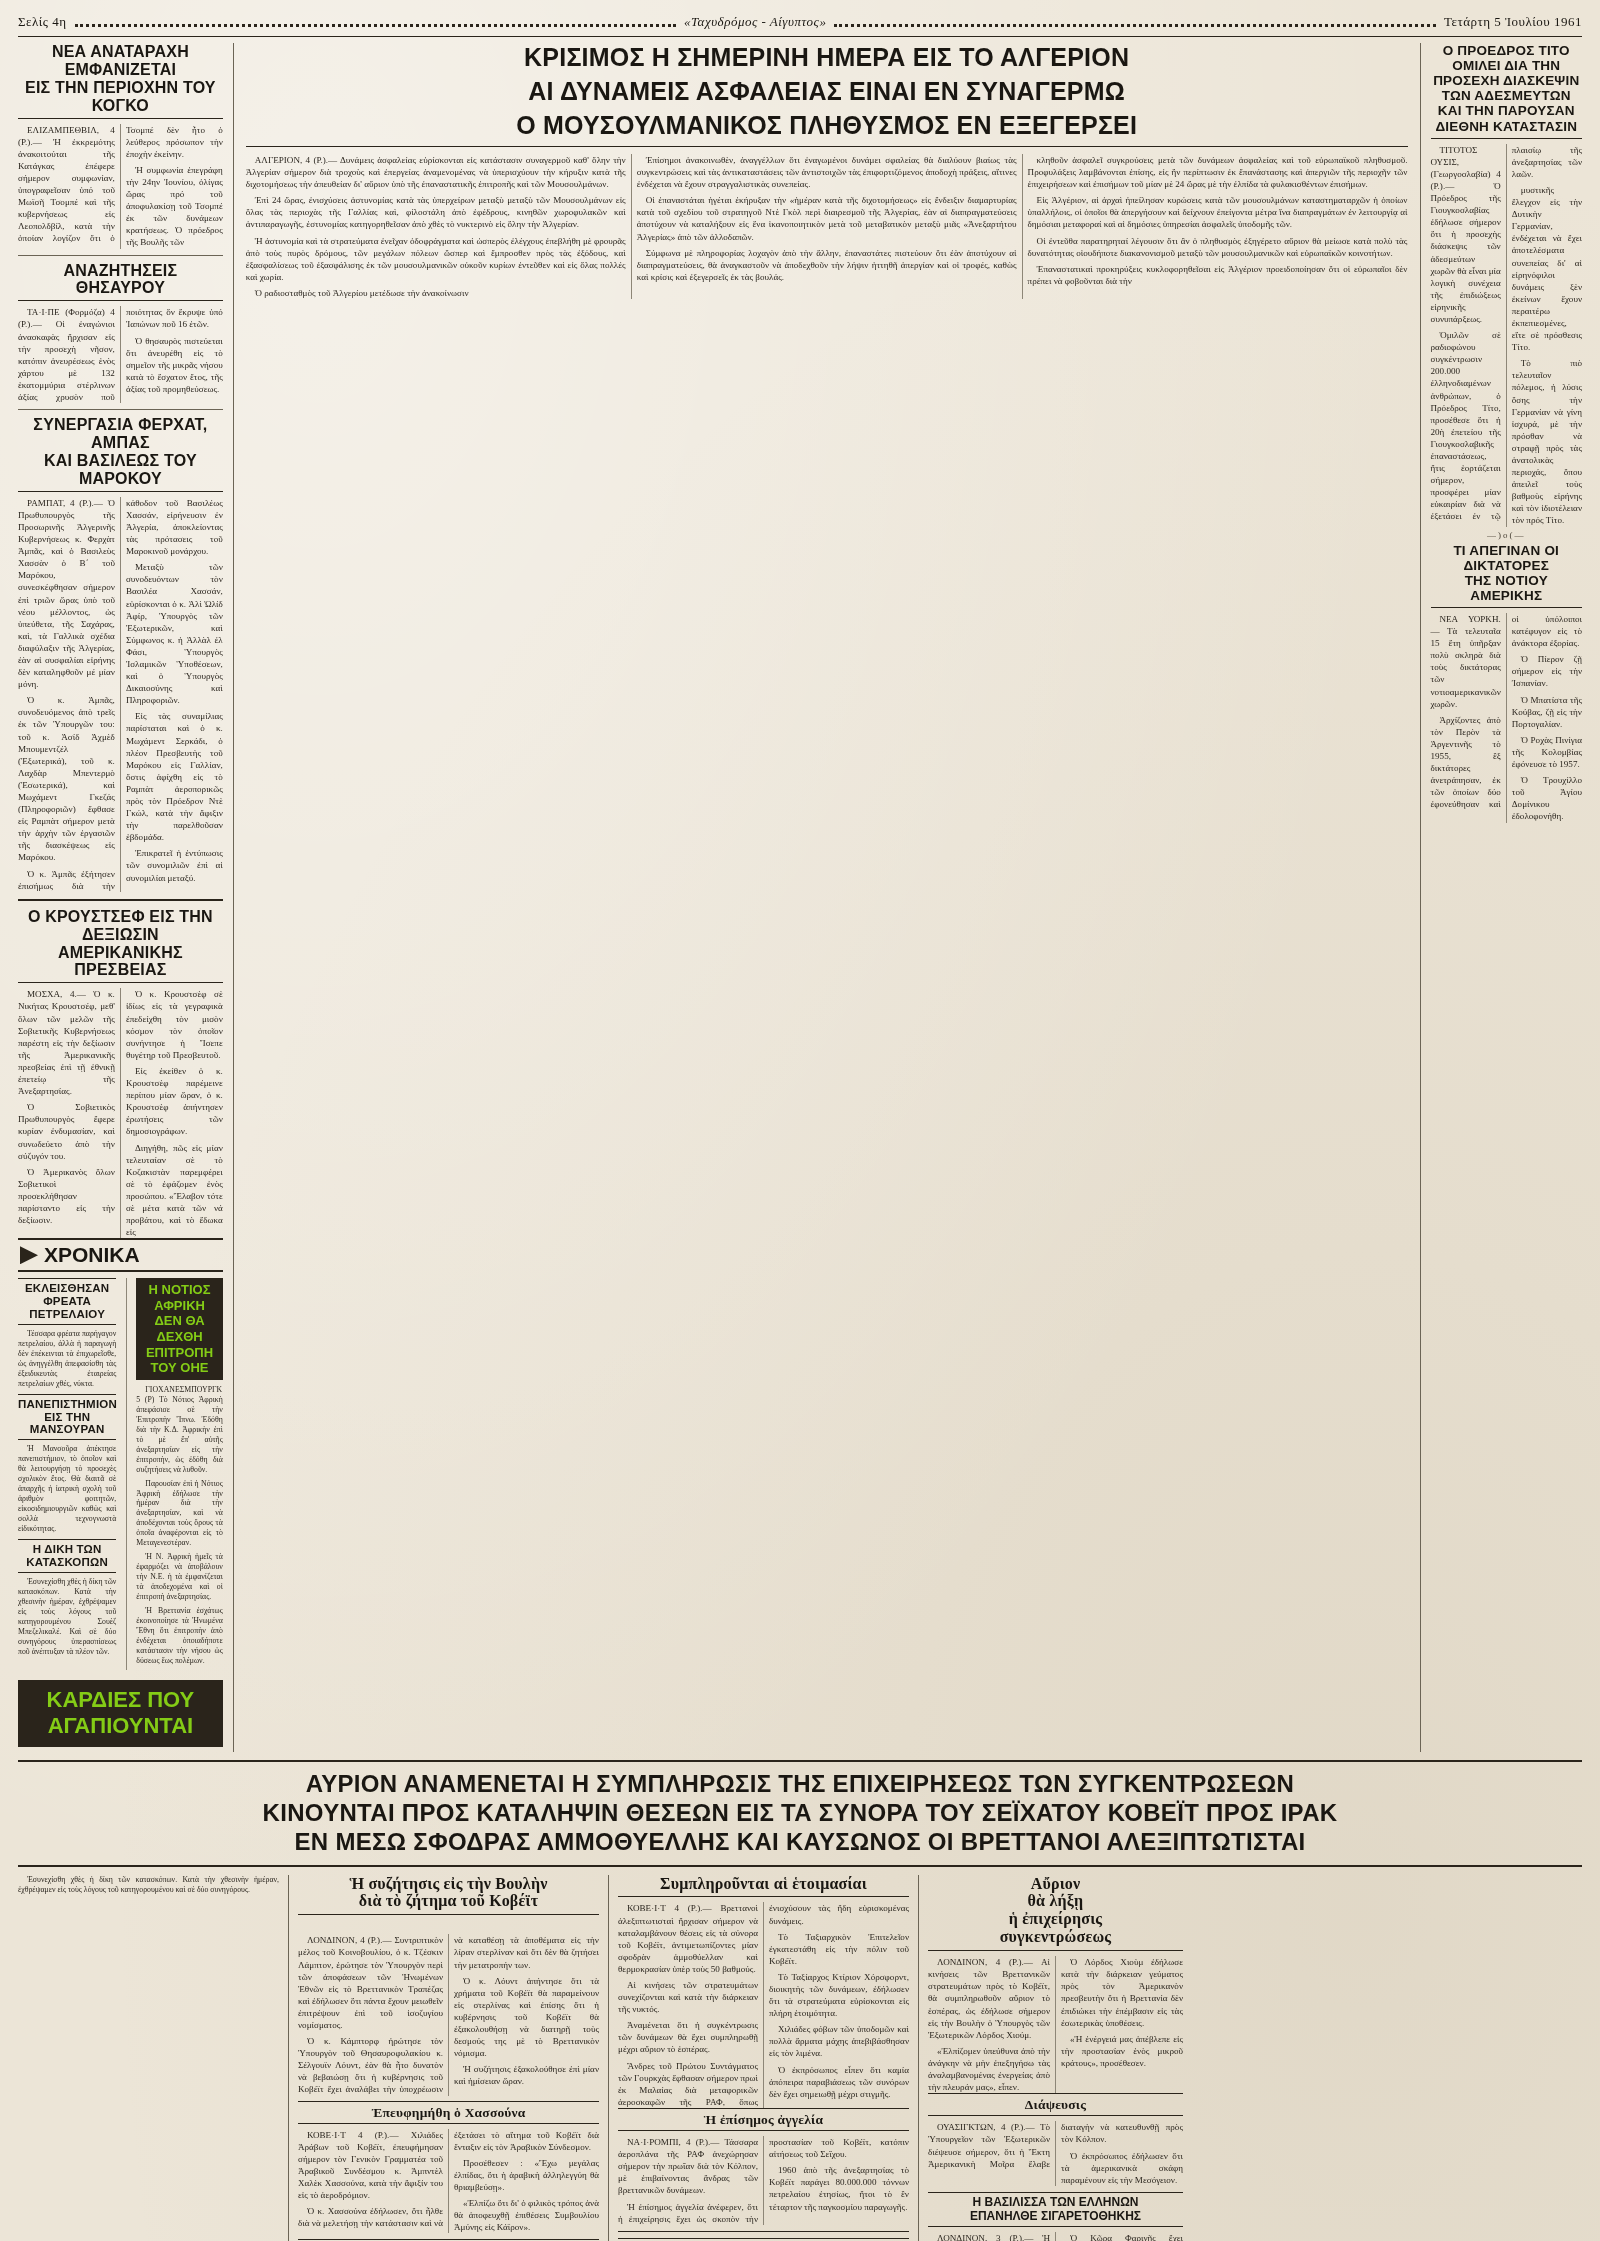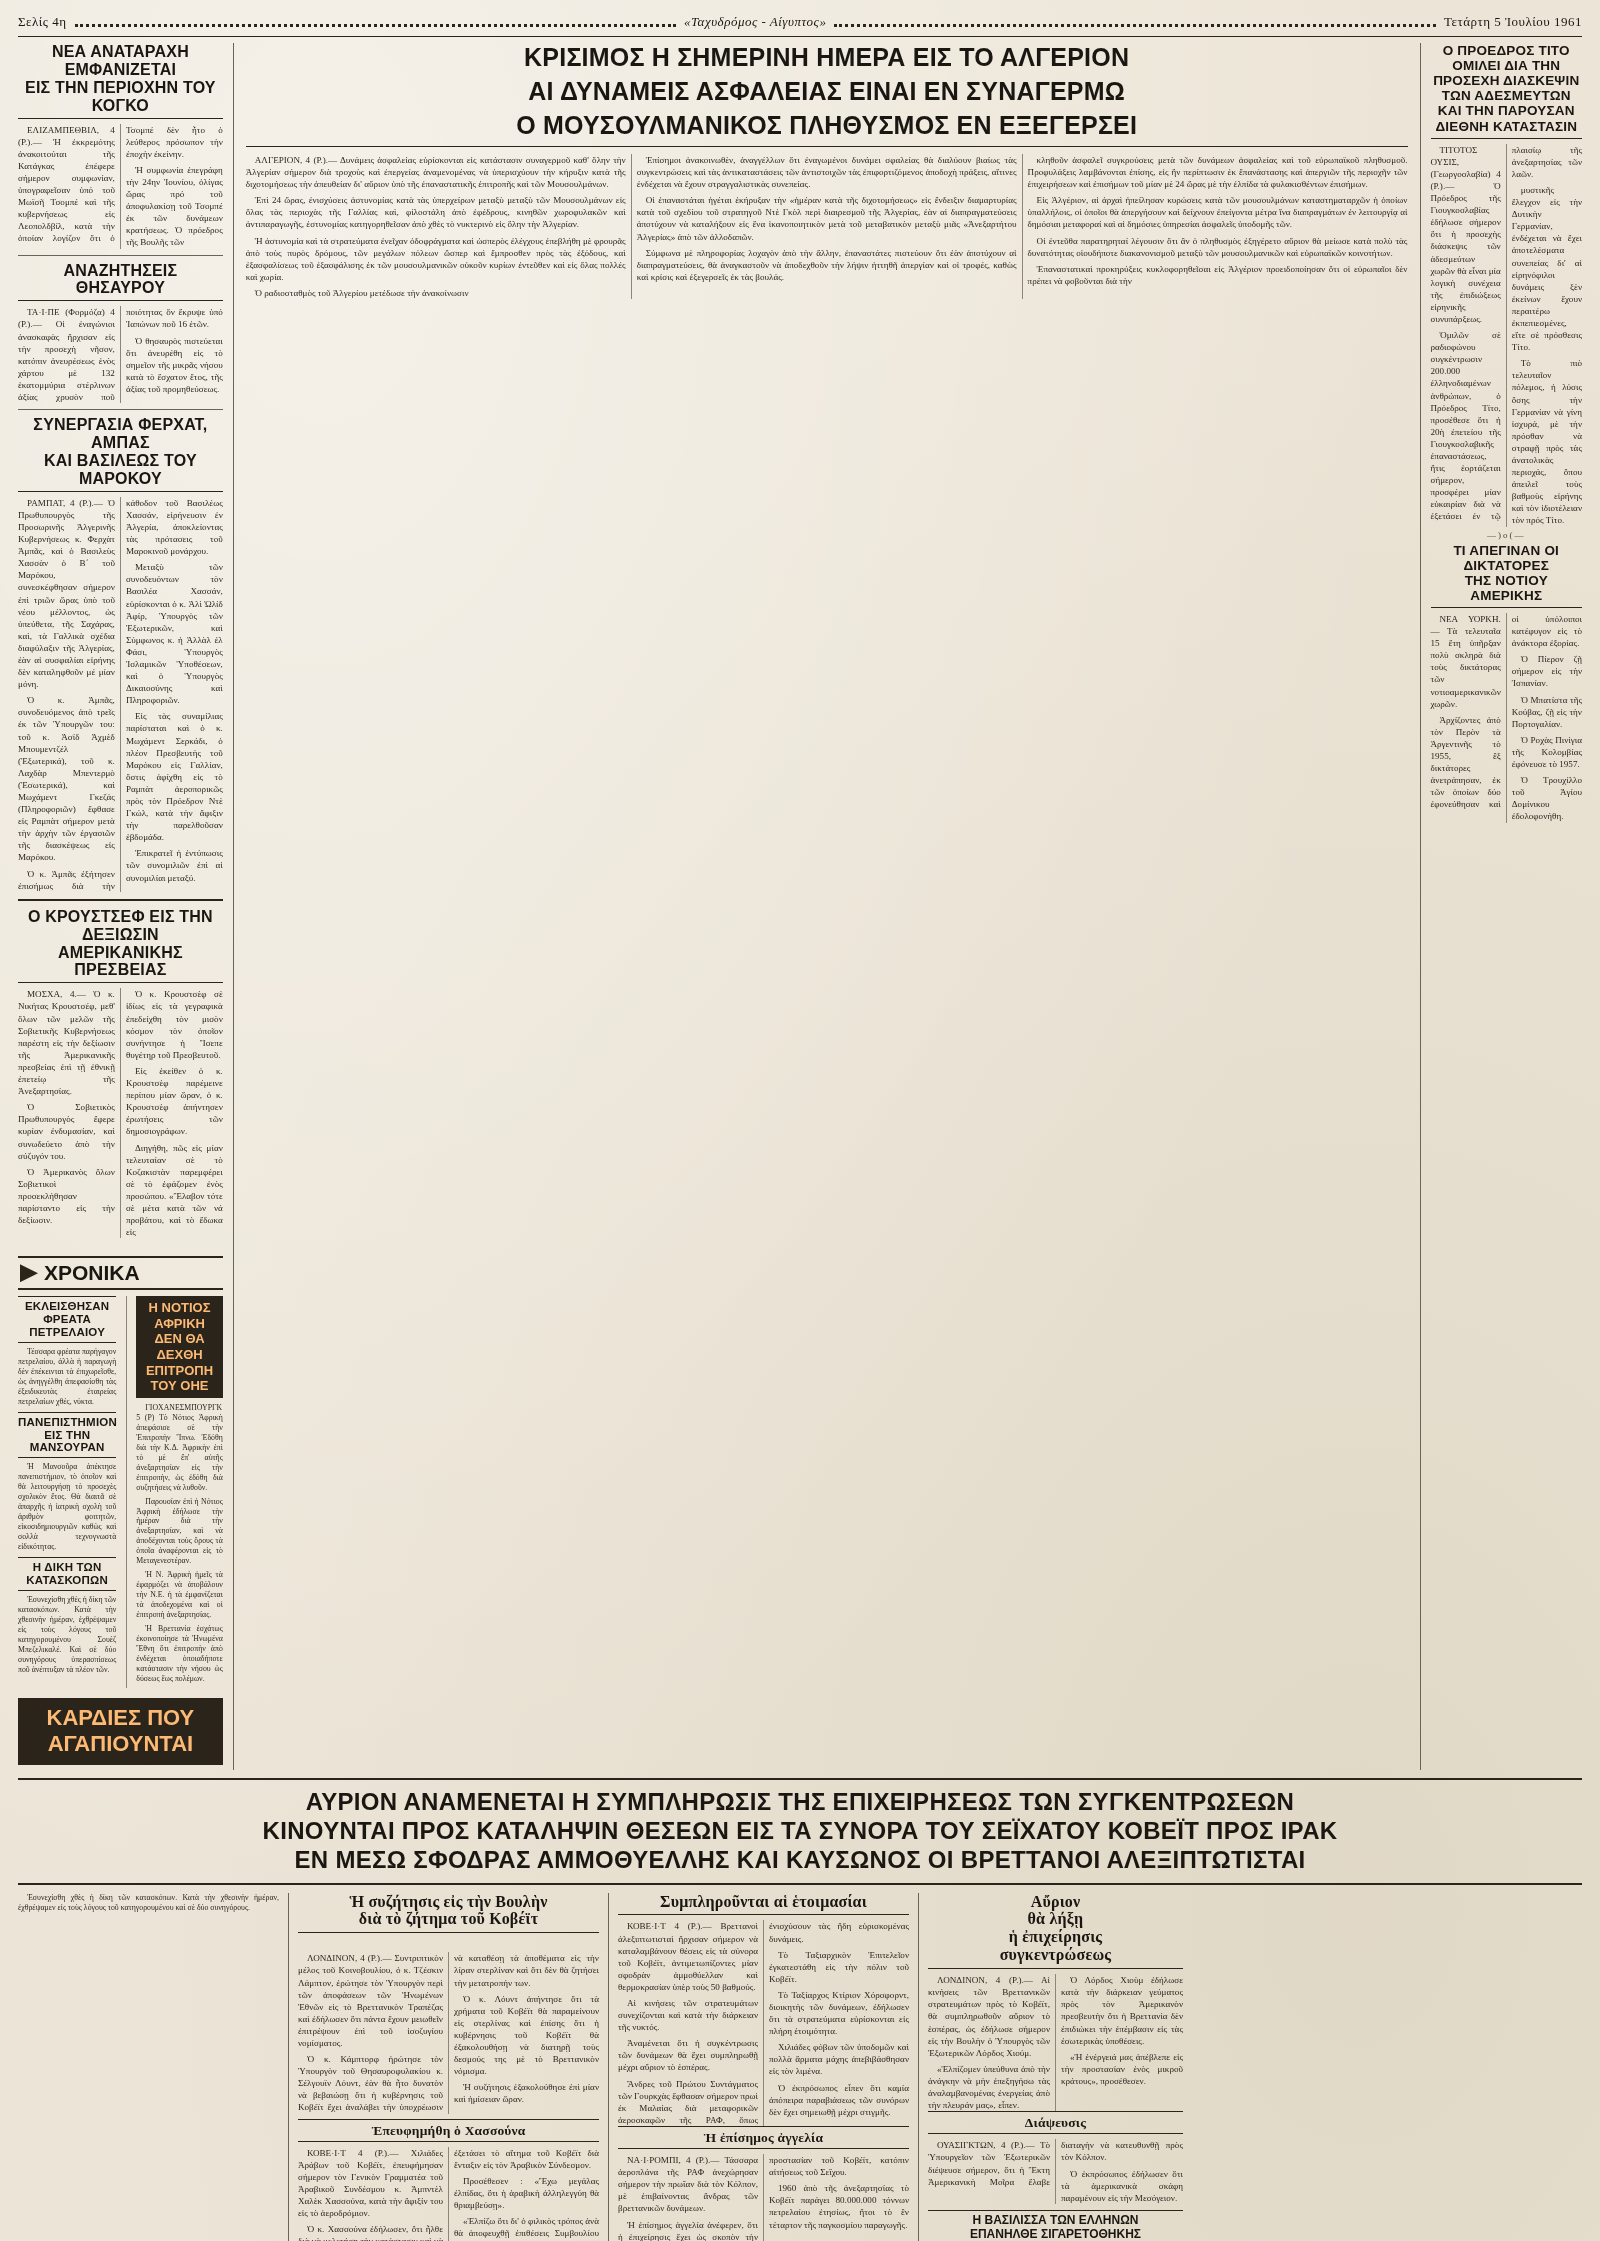--- a/index.html
+++ b/index.html
@@ -92,28 +92,28 @@
     text-align:center;font-weight:bold;
     font-family:"Liberation Sans", sans-serif;
     border-top:1px solid #2a241b;border-bottom:1px solid #2a241b;
     padding:3px 0;margin:6px 0 5px;font-size:14px;line-height:1.15;
   }
   .chronika{
     display:flex;align-items:center;gap:6px;
     font-family:"Liberation Sans", sans-serif;
     font-weight:bold;font-size:21px;
     border-top:2px solid #2a241b;border-bottom:2px solid #2a241b;
-    padding:3px 2px;margin:18px 0 6px;
+    padding:3px 2px;margin:0 0 6px;
   }
   .chron-mark{
     display:inline-block;width:18px;height:18px;background:#2a241b;
     clip-path:polygon(0 0,100% 50%,0 100%);
   }
   .invbar{
-    background:#2a241b;color:#fdba74;
+    background:#2a241b;color:#84cc16;
     font-family:"Liberation Sans", sans-serif;font-weight:bold;
     text-align:center;font-size:13px;padding:4px 3px;margin:7px 0 5px;
     line-height:1.2;
   }
   .dash{text-align:center;font-size:9px;letter-spacing:2px;color:#4a4236;margin:3px 0;}
 </style>
 </head>
 <body>
 
 <div class="page">

